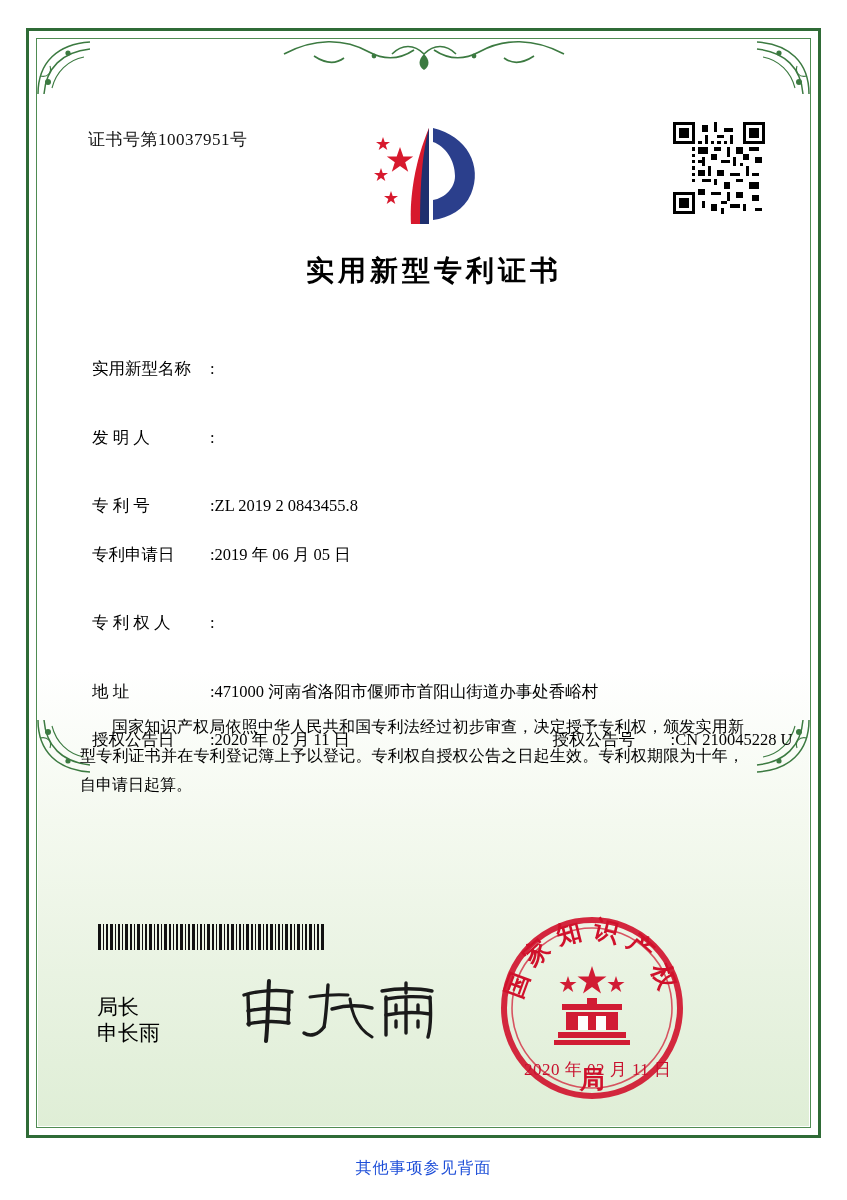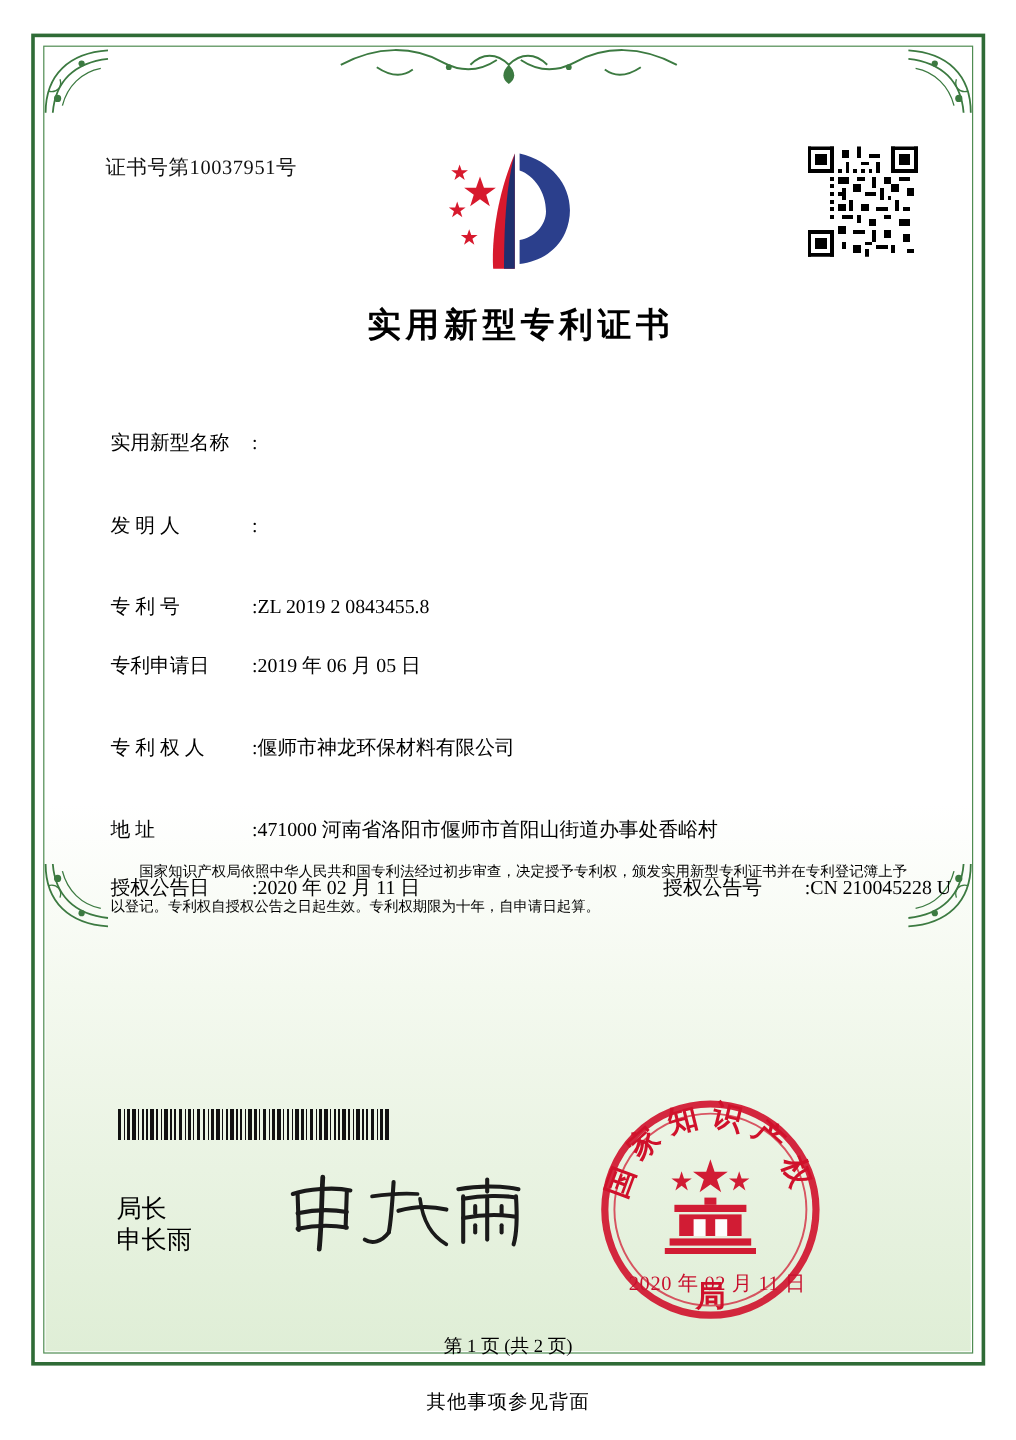--- a/index.html
+++ b/index.html
@@ -135,23 +135,23 @@
   }
   .field-row.dual .field-label2 {
     width: 118px;
     flex: 0 0 118px;
     margin-left: 38px;
   }
 
   
   .paras {
     position: absolute;
-    left: 92px; top: 712px;
+    left: 80px; top: 712px;
     width: 664px;
-    font-size: 12px;
+    font-size: 16px;
     line-height: 29px;
     color: #000;
     text-align: justify;
   }
   .paras p { margin: 0 0 2px 0; text-indent: 2em; }
 
   
   .barcode {
     position: absolute;
     left: 98px; top: 924px;
@@ -197,21 +197,21 @@
     left: 0; right: 0; top: 1112px;
     text-align: center;
     font-size: 15.5px;
     color: #000;
   }
   .back-note {
     position: absolute;
     left: 0; right: 0; top: 1158px;
     text-align: center;
     font-size: 16px;
-    color: #000000;
+    color: #1d4ed8;
     letter-spacing: 1px;
   }
 </style>
 </head>
 <body>
 
 <div class="page">
 
   <div class="outer-frame"></div>
   <div class="inner-frame"></div>
@@ -394,21 +394,20 @@
 
     <div class="field-row">
       <span class="field-label">专利申请日</span>
       <span class="colon">:</span>
       <span class="field-value">2019 年 06 月 05 日</span>
     </div>
 
     <div class="field-row">
       <span class="field-label spread">专 利 权 人</span>
       <span class="colon">:</span>
-      <span class="field-value">偃师市神龙环保材料有限公司</span>
     </div>
 
     <div class="field-row">
       <span class="field-label spread">地        址</span>
       <span class="colon">:</span>
       <span class="field-value">471000 河南省洛阳市偃师市首阳山街道办事处香峪村</span>
     </div>
 
     <div class="field-row dual">
       <span class="field-label">授权公告日</span>
@@ -551,16 +550,15 @@
         <rect x="58" y="128" width="76" height="5"></rect>
         <rect x="82" y="104" width="10" height="14" fill="#ffffff"></rect>
         <rect x="100" y="104" width="10" height="14" fill="#ffffff"></rect>
         <rect x="91" y="86" width="10" height="6"></rect>
       </g>
     </svg>
   </div>
 
   <div class="seal-date">2020 年 02 月 11 日</div>
 
-  <div class="page-no">第 1 页 (共 2 页)</div>
   <div class="back-note">其他事项参见背面</div>
 
 </div>
 
 </body></html>

